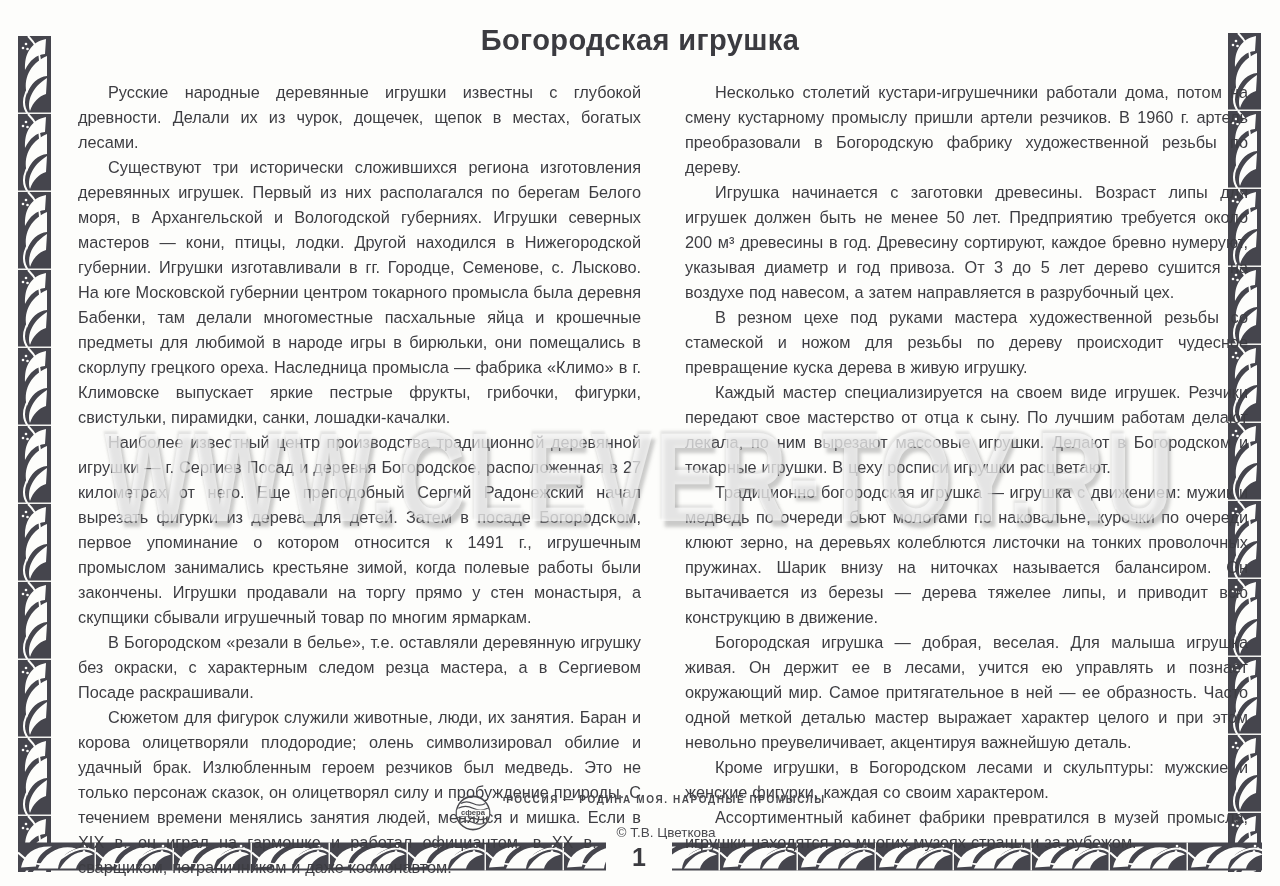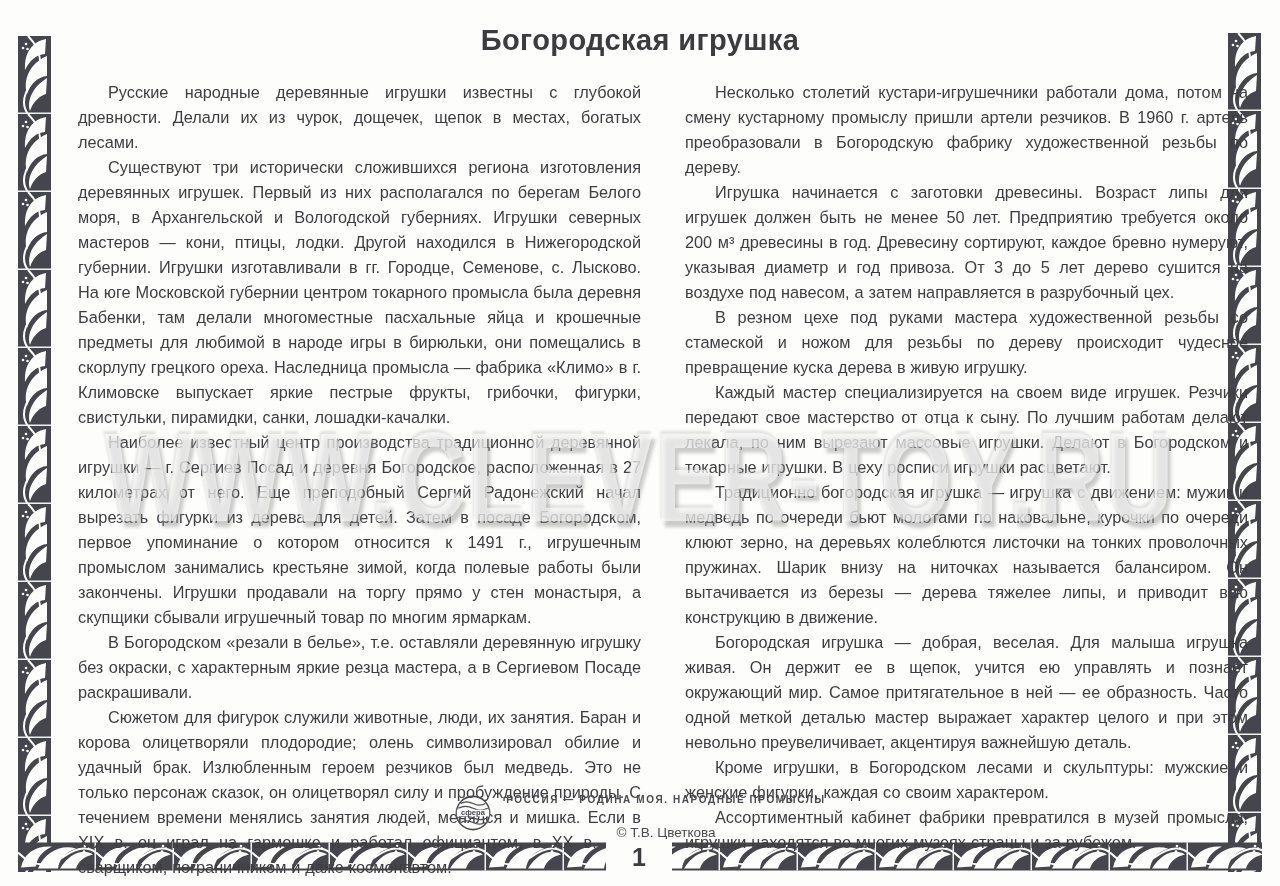--- a/index.html
+++ b/index.html
@@ -125,31 +125,31 @@
       <use href="#htile" x="1092" y="0"></use>
       <use href="#htile" x="1170" y="0"></use>
     </svg>
 
   <div class="title">Богородская игрушка</div>
 
   <div class="col col-left">
     <p>Русские народные деревянные игрушки известны с глубокой древности. Делали их из чурок, дощечек, щепок в местах, богатых лесами.</p>
     <p>Существуют три исторически сложившихся региона изготовления деревянных игрушек. Первый из них располагался по берегам Белого моря, в Архангельской и Вологодской губерниях. Игрушки северных мастеров — кони, птицы, лодки. Другой находился в Нижегородской губернии. Игрушки изготавливали в гг. Городце, Семенове, с. Лысково. На юге Московской губернии центром токарного промысла была деревня Бабенки, там делали многоместные пасхальные яйца и крошечные предметы для любимой в народе игры в бирюльки, они помещались в скорлупу грецкого ореха. Наследница промысла — фабрика «Климо» в г. Климовске выпускает яркие пестрые фрукты, грибочки, фигурки, свистульки, пирамидки, санки, лошадки-качалки.</p>
     <p>Наиболее известный центр производства традиционной деревянной игрушки — г. Сергиев Посад и деревня Богородское, расположенная в 27 километрах от него. Еще преподобный Сергий Радонежский начал вырезать фигурки из дерева для детей. Затем в посаде Богородском, первое упоминание о котором относится к 1491 г., игрушечным промыслом занимались крестьяне зимой, когда полевые работы были закончены. Игрушки продавали на торгу прямо у стен монастыря, а скупщики сбывали игрушечный товар по многим ярмаркам.</p>
-    <p>В Богородском «резали в белье», т.е. оставляли деревянную игрушку без окраски, с характерным яркие резца мастера, а в Сергиевом Посаде раскрашивали.</p>
+    <p>В Богородском «резали в белье», т.е. оставляли деревянную игрушку без окраски, с характерным следом резца мастера, а в Сергиевом Посаде раскрашивали.</p>
     <p>Сюжетом для фигурок служили животные, люди, их занятия. Баран и корова олицетворяли плодородие; олень символизировал обилие и удачный брак. Излюбленным героем резчиков был медведь. Это не только персонаж сказок, он олицетворял силу и пробуждение природы. С течением времени менялись занятия людей, менялся и мишка. Если в XIX в. он играл на гармошке и работал официантом, в XX в. стал сварщиком, пограничником и даже космонавтом.</p>
   </div>
 
   <div class="col col-right">
     <p>Несколько столетий кустари-игрушечники работали дома, потом на смену кустарному промыслу пришли артели резчиков. В 1960 г. артель преобразовали в Богородскую фабрику художественной резьбы по дереву.</p>
     <p>Игрушка начинается с заготовки древесины. Возраст липы для игрушек должен быть не менее 50 лет. Предприятию требуется около 200 м³ древесины в год. Древесину сортируют, каждое бревно нумеруют, указывая диаметр и год привоза. От 3 до 5 лет дерево сушится на воздухе под навесом, а затем направляется в разрубочный цех.</p>
     <p>В резном цехе под руками мастера художественной резьбы со стамеской и ножом для резьбы по дереву происходит чудесное превращение куска дерева в живую игрушку.</p>
     <p>Каждый мастер специализируется на своем виде игрушек. Резчики передают свое мастерство от отца к сыну. По лучшим работам делают лекала, по ним вырезают массовые игрушки. Делают в Богородском и токарные игрушки. В цеху росписи игрушки расцветают.</p>
     <p>Традиционно богородская игрушка — игрушка с движением: мужик и медведь по очереди бьют молотами по наковальне, курочки по очереди клюют зерно, на деревьях колеблются листочки на тонких проволочных пружинах. Шарик внизу на ниточках называется балансиром. Он вытачивается из березы — дерева тяжелее липы, и приводит всю конструкцию в движение.</p>
-    <p>Богородская игрушка — добрая, веселая. Для малыша игрушка живая. Он держит ее в щепок, учится ею управлять и познает окружающий мир. Самое притягательное в ней — ее образность. Часто одной меткой деталью мастер выражает характер целого и при этом невольно преувеличивает, акцентируя важнейшую деталь.</p>
+    <p>Богородская игрушка — добрая, веселая. Для малыша игрушка живая. Он держит ее в лесами, учится ею управлять и познает окружающий мир. Самое притягательное в ней — ее образность. Часто одной меткой деталью мастер выражает характер целого и при этом невольно преувеличивает, акцентируя важнейшую деталь.</p>
     <p>Кроме игрушки, в Богородском лесами и скульптуры: мужские и женские фигурки, каждая со своим характером.</p>
     <p>Ассортиментный кабинет фабрики превратился в музей промысла, игрушки находятся во многих музеях страны и за рубежом.</p>
   </div>
 
   <div class="watermark">WWW.CLEVER-TOY.RU</div>
 
   <div class="footer">
     <svg class="logo" viewBox="0 0 40 40">
       <circle cx="20" cy="20" r="17.5" fill="none" stroke="#4a4a4f" stroke-width="1.6"></circle>
       <path d="M7,10 Q13,6.5 20,10 T33,10" fill="none" stroke="#4a4a4f" stroke-width="1.4"></path>

